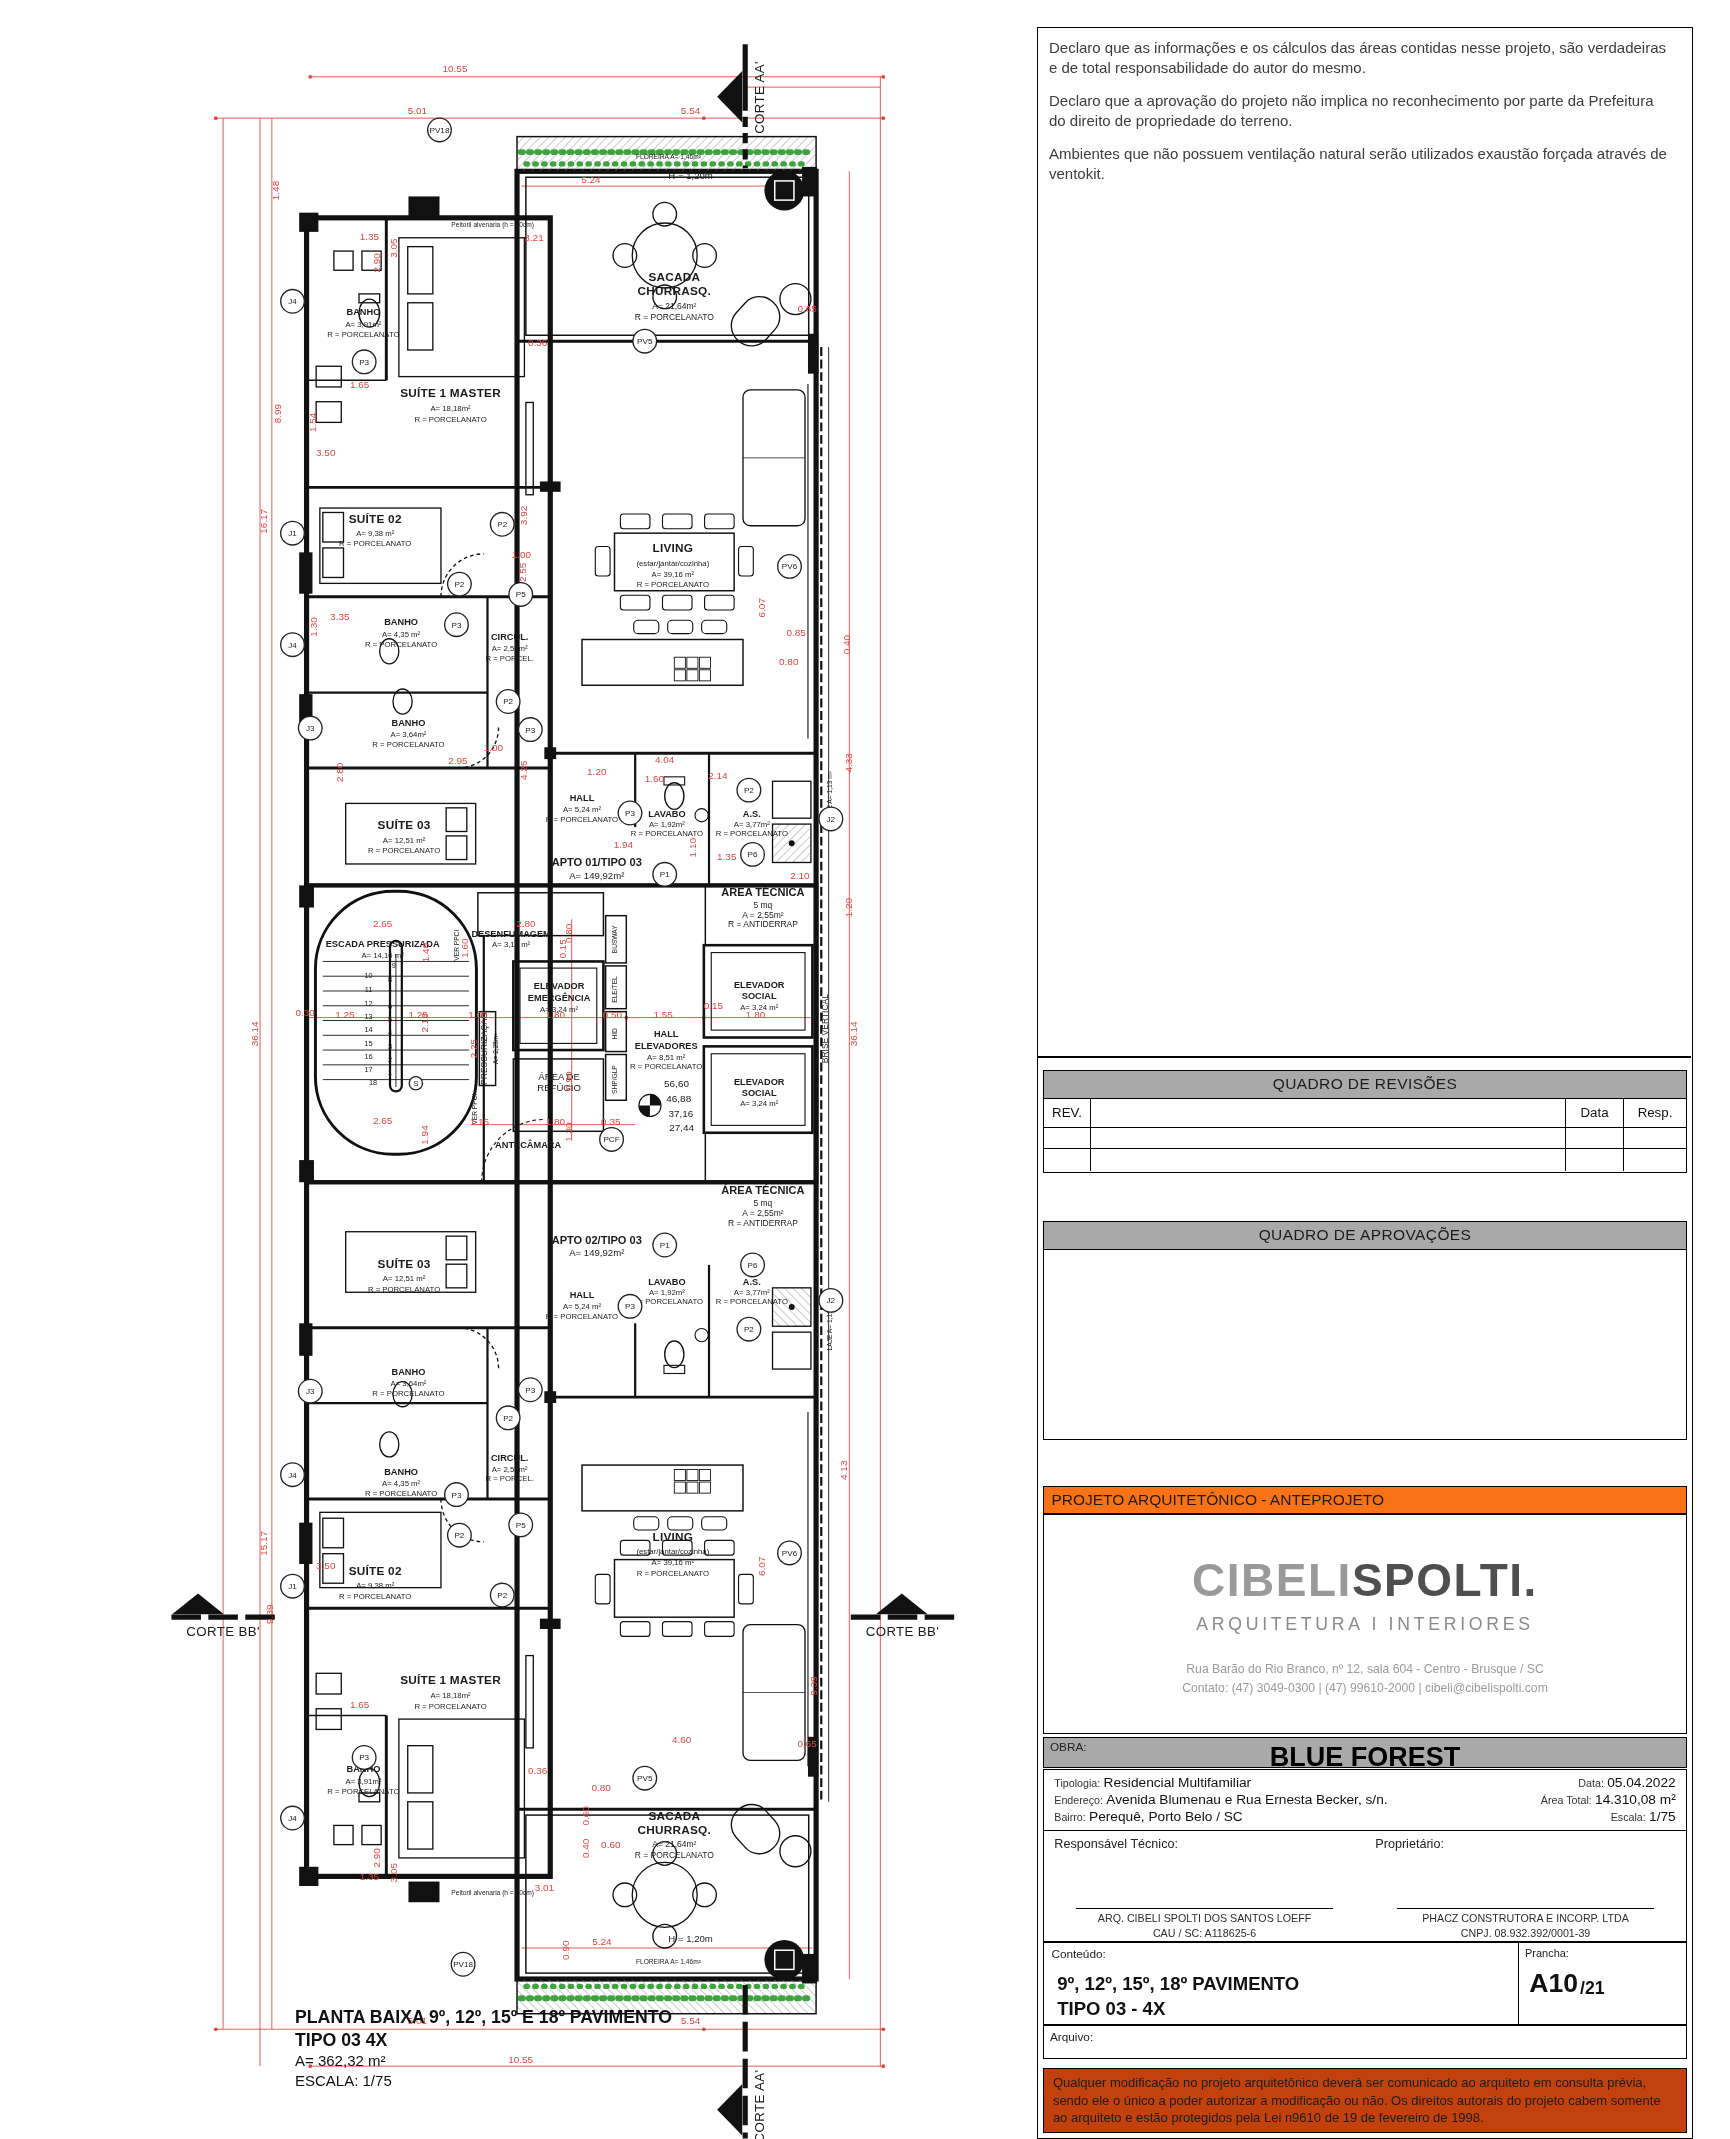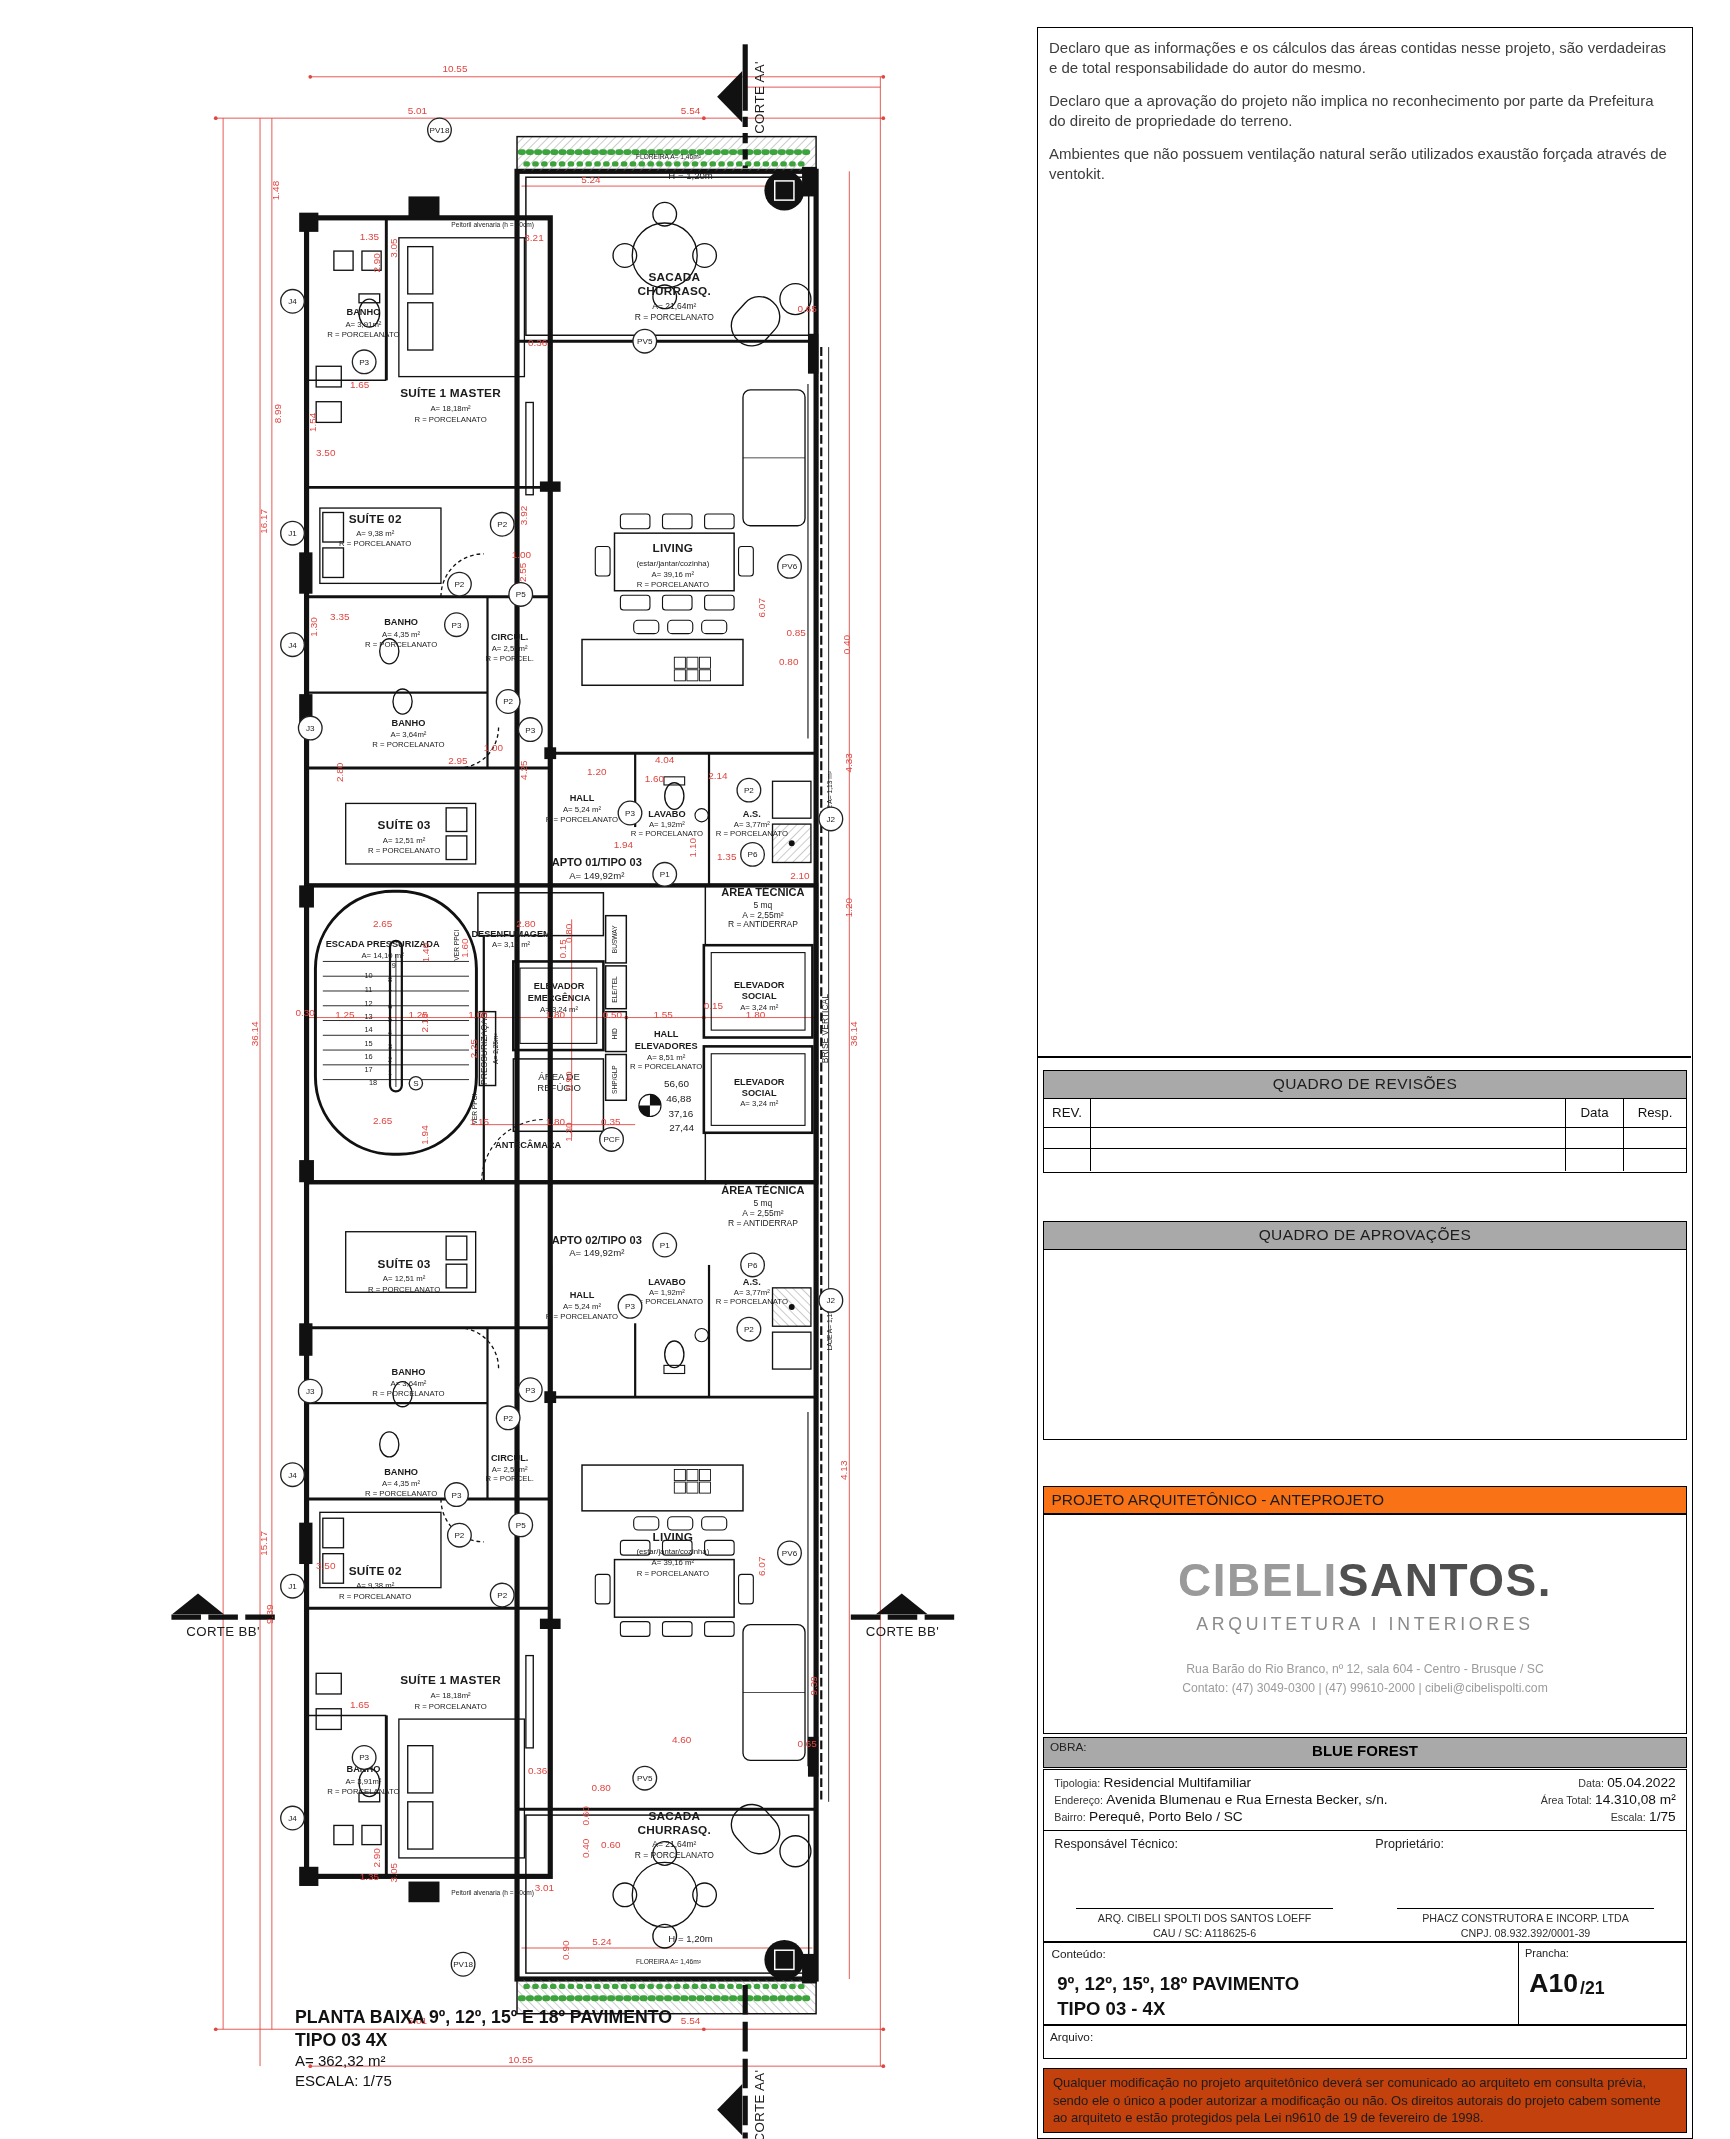--- a/index.html
+++ b/index.html
@@ -19,21 +19,21 @@
   .rev-table>div:nth-child(n+9){border-bottom:none;}
   .gray-solo{position:absolute;background:#f97316;border:1.5px solid #000;box-sizing:border-box;display:flex;align-items:center;
         font-size:15.5px;color:#1c1c1c;padding-left:7.4px;}
   .logo-wrap{position:absolute;left:1043px;top:1514px;width:644px;height:220px;border:1.5px solid #000;box-sizing:border-box;text-align:center;}
   .logo-name{margin-top:38px;font-size:46px;font-weight:bold;letter-spacing:1.5px;}
   .logo-name .lt{color:#9a9a9a;} .logo-name .dk{color:#4f4f4f;}
   .logo-sub{margin-top:7.4px;font-size:17.7px;letter-spacing:3.7px;color:#8a8a8a;}
   .logo-addr{margin-top:25px;font-size:12.2px;color:#9b9b9b;line-height:1.5;}
   .obra-band{position:absolute;left:1043px;top:1737px;width:644px;height:31px;background:#a9a9a9;border:1.5px solid #000;box-sizing:border-box;}
   .obra-label{position:absolute;left:5.9px;top:2.2px;font-size:11.8px;color:#222;}
-  .obra-value{position:absolute;left:0;right:0;top:3.7px;text-align:center;font-size:15px;font-weight:bold;color:#000;}
+  .obra-value{position:absolute;left:0;right:0;top:3.7px;text-align:center;font-size:27px;font-weight:bold;color:#000;}
   .info-box{position:absolute;left:1043px;top:1769px;width:644px;height:62px;border:1.5px solid #000;box-sizing:border-box;padding:4.4px 8.9px;}
   .info-l{position:absolute;left:10.3px;top:5.2px;}
   .info-r{position:absolute;right:10.3px;top:5.2px;text-align:right;}
   .irow{height:17px;white-space:nowrap;}
   .ilbl{font-size:10.7px;color:#333;} .ival{font-size:13.7px;color:#111;}
   .sign-box{position:absolute;left:1043px;top:1830px;width:644px;height:112px;border:1.5px solid #000;box-sizing:border-box;}
   .sign-half{position:absolute;top:0;width:50%;height:100%;}
   .sign-lbl{position:absolute;left:10.3px;top:5.9px;font-size:12.6px;color:#222;}
   .sig-line{position:absolute;left:10%;width:80%;top:77px;border-top:1.1px solid #000;}
   .sig-name{position:absolute;left:0;width:100%;top:81px;text-align:center;font-size:10.7px;color:#2d2d2d;}
@@ -650,21 +650,21 @@
       <div></div>
         <div></div>
       <div></div>
         <div></div>
     </div>
   </div>
 
   <div class="gray-solo" style="left:1043px;top:1486px;width:644px;height:28px">PROJETO ARQUITETÔNICO - ANTEPROJETO</div>
 
   <div class="logo-wrap">
-    <div class="logo-name"><span class="lt">CIBELI</span><span class="dk">SANTOS.</span></div>
+    <div class="logo-name"><span class="lt">CIBELI</span><span class="dk">SPOLTI.</span></div>
     <div class="logo-sub">ARQUITETURA I INTERIORES</div>
     <div class="logo-addr">
       <div>Rua Barão do Rio Branco, nº 12, sala 604 - Centro - Brusque / SC</div>
       <div>Contato: (47) 3049-0300 | (47) 99610-2000 | cibeli@cibelispolti.com</div>
     </div>
   </div>
 
   <div class="obra-band">
     <span class="obra-label">OBRA:</span>
     <div class="obra-value">BLUE FOREST</div>

